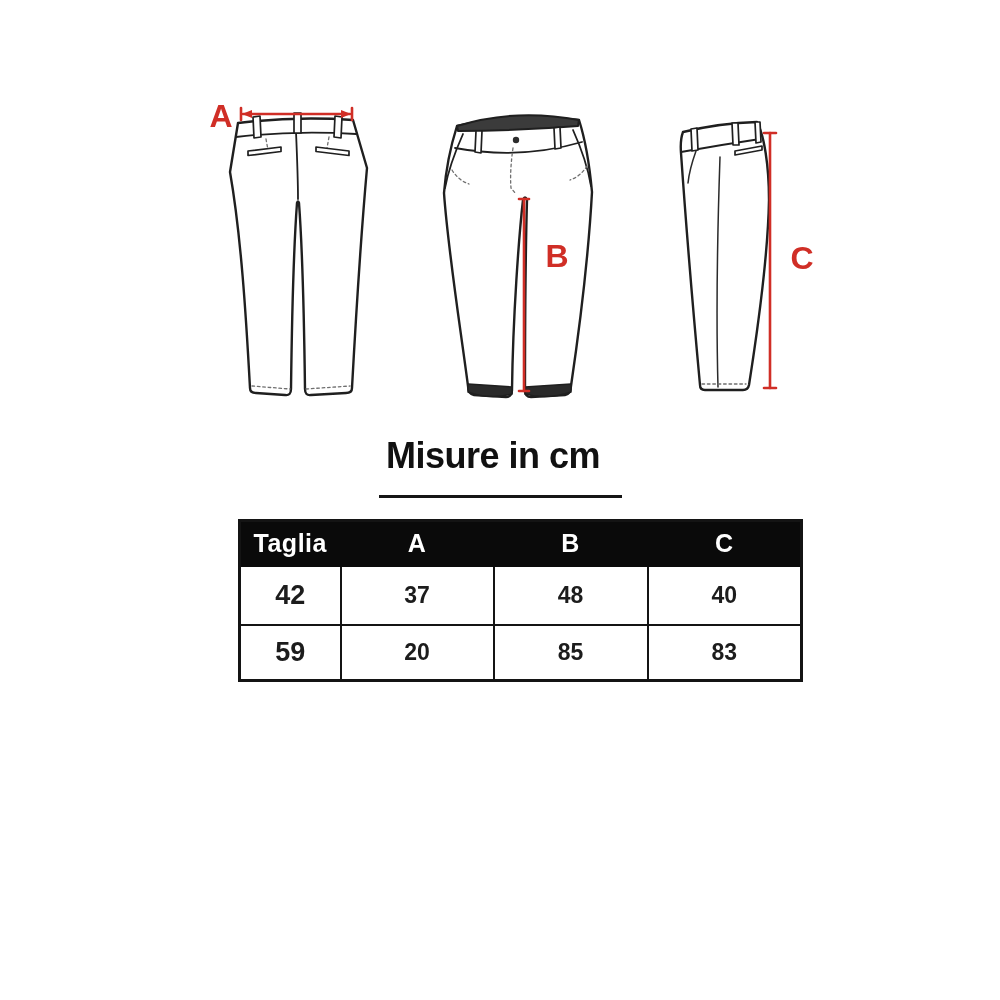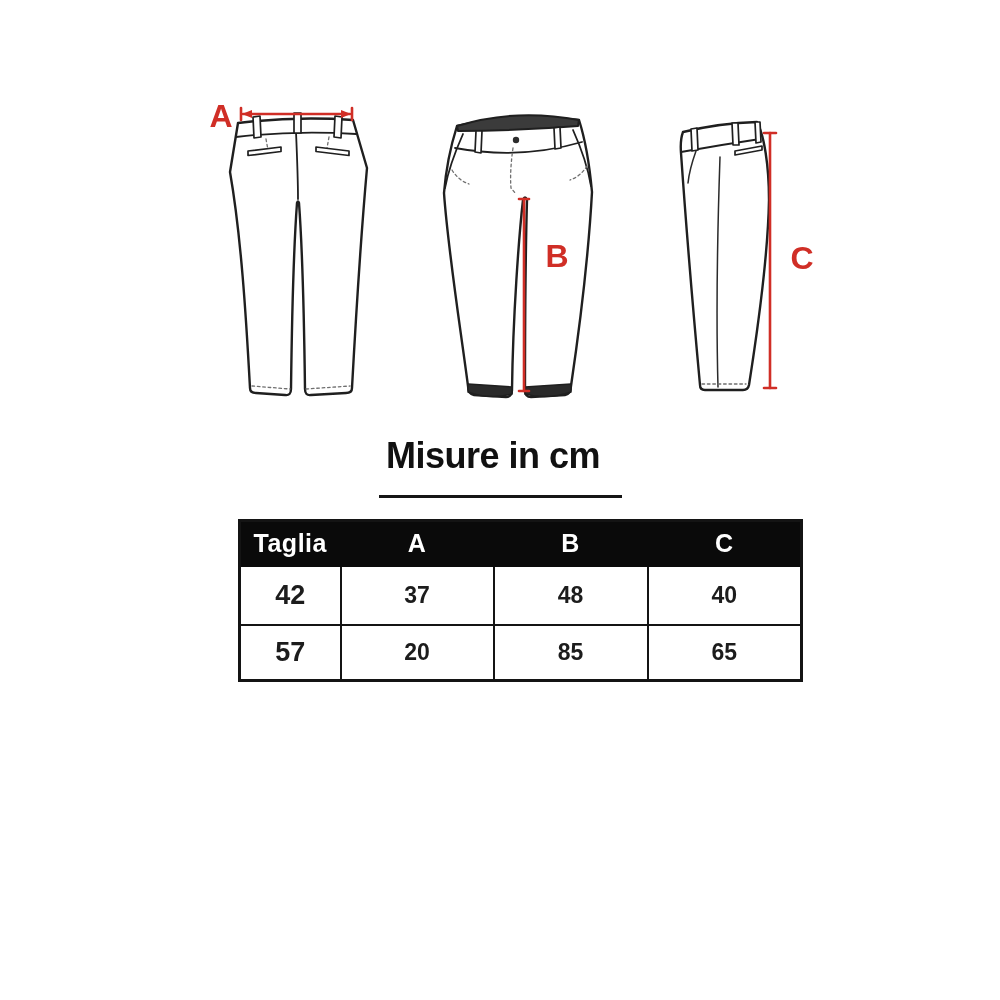--- a/index.html
+++ b/index.html
@@ -147,21 +147,21 @@
       </tr>
     </thead>
     <tbody>
       <tr class="r1">
         <td class="size-col">42</td>
         <td class="val-col">37</td>
         <td class="val-col">48</td>
         <td class="val-col">40</td>
       </tr>
       <tr class="r2">
-        <td class="size-col">57</td>
+        <td class="size-col">59</td>
         <td class="val-col">20</td>
         <td class="val-col">85</td>
-        <td class="val-col">65</td>
+        <td class="val-col">83</td>
       </tr>
     </tbody>
   </table>
 
 </div>
 
 </body></html>

